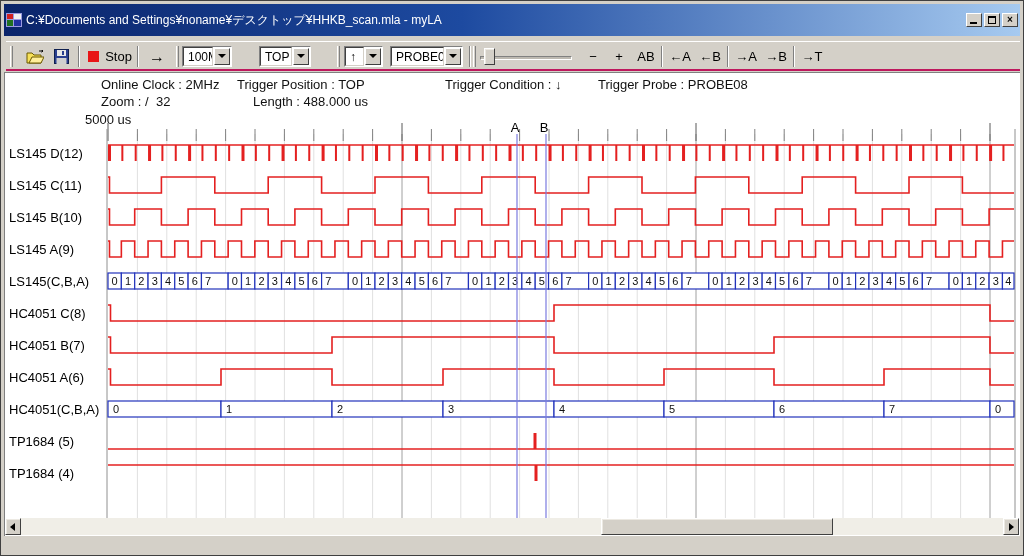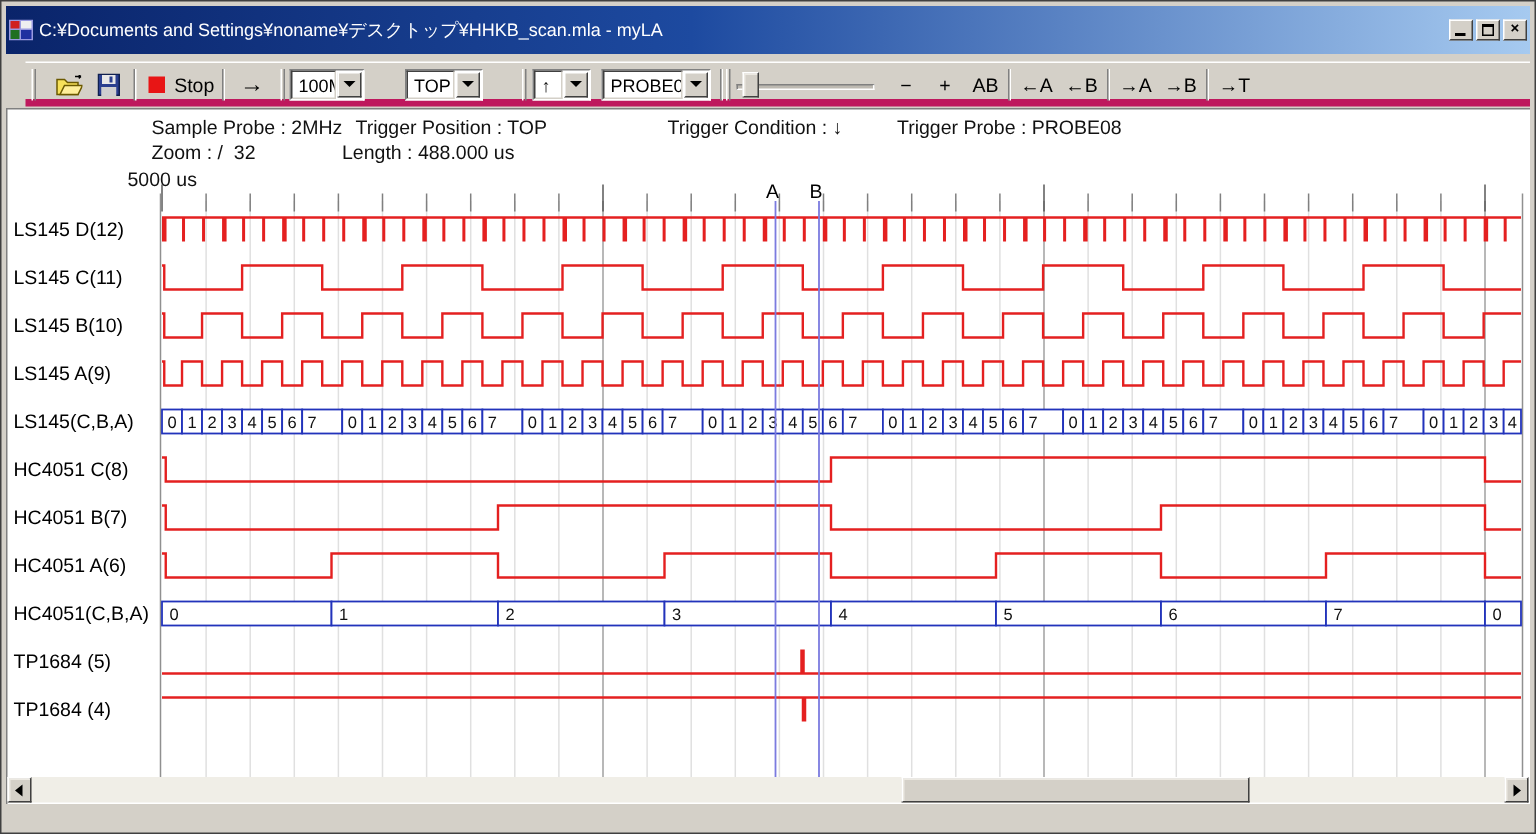--- a/index.html
+++ b/index.html
@@ -23,22 +23,22 @@
     border:1px solid; border-color:#fff #404040 #404040 #fff;
     font-size:10px; line-height:11px; text-align:center; font-weight:bold; color:#000;
   }
   .glyph-min { position:absolute; left:3px; bottom:2px; width:7px; height:2px; background:#000; }
   .glyph-max { position:absolute; left:3px; top:2px; width:8px; height:8px; border:1px solid #000; border-top-width:2px; }
   
   .menubar { position:absolute; left:3px; top:21px; right:3px; height:19px; display:flex; align-items:center; }
   .menu-item { font-size:13px; color:#000; padding:2px 9px; white-space:pre; }
   
   .toolbar {
-    position:absolute; left:16px; top:40px; right:3px; height:30px;
-    border-top:1px solid #fff; border-bottom:5px solid #be185d; background:#d4d0c8;text-decoration:underline;
+    position:absolute; left:5px; top:40px; right:3px; height:30px;
+    border-top:1px solid #fff; border-bottom:2px solid #be185d; background:#d4d0c8;text-decoration:underline;
   }
   .grip { position:absolute; top:4px; width:3px; height:21px; border-left:1px solid #fff; border-right:1px solid #808080; }
   .vsep { position:absolute; top:4px; width:2px; height:21px; border-left:1px solid #808080; border-right:1px solid #fff; }
   .tb-btn { position:absolute; top:4px; height:21px; display:flex; align-items:center; justify-content:center; color:#000; }
   .tb-text { font-size:13px; white-space:pre; }
   .stop-square { width:11px; height:11px; background:#e81515; margin-right:6px; }
   .combo { position:absolute; top:4px; height:21px; background:#fff;
     border:1px solid; border-color:#808080 #fff #fff #808080; display:flex; }
   .combo-inner { flex:1; border:1px solid; border-color:#404040 #d4d0c8 #d4d0c8 #404040; display:flex; align-items:center; overflow:hidden; }
   .combo-text { font-size:12px; padding-left:4px; white-space:pre; }
@@ -203,24 +203,24 @@
 
     <div class="vsep" style="left:787px"></div>
 
     <div class="tb-btn" style="left:792px;width:28px">
         <span class="tb-text">→T</span>
       </div>
   </div>
 
   <div class="client"></div>
 
-  <span class="info-text" style="left:100px;top:76px">Sample Probe : 2MHz</span>
+  <span class="info-text" style="left:100px;top:76px">Online Clock : 2MHz</span>
   <span class="info-text" style="left:100px;top:93px">Zoom : /  32</span>
   <span class="info-text" style="left:236px;top:76px">Trigger Position : TOP</span>
-  <span class="info-text" style="left:227px;top:93px">Length : 488.000 us</span>
+  <span class="info-text" style="left:252px;top:93px">Length : 488.000 us</span>
   <span class="info-text" style="left:444px;top:76px">Trigger Condition : ↓</span>
   <span class="info-text" style="left:597px;top:76px">Trigger Probe : PROBE08</span>
   <span class="info-text" style="left:84px;top:111px">5000 us</span>
 
   <svg id="plot" width="1024" height="556" viewBox="0 0 1024 556" style="position:absolute;left:0;top:0;pointer-events:none">
       <line x1="107" y1="122" x2="107" y2="140" stroke="#585858" stroke-width="1"></line>
       <line x1="136.4" y1="133" x2="136.4" y2="519" stroke="#e0e0e0" stroke-width="1"></line>
       <line x1="136.4" y1="128" x2="136.4" y2="140" stroke="#808080" stroke-width="1"></line>
       <line x1="165.8" y1="133" x2="165.8" y2="519" stroke="#e0e0e0" stroke-width="1"></line>
       <line x1="165.8" y1="128" x2="165.8" y2="140" stroke="#808080" stroke-width="1"></line>

